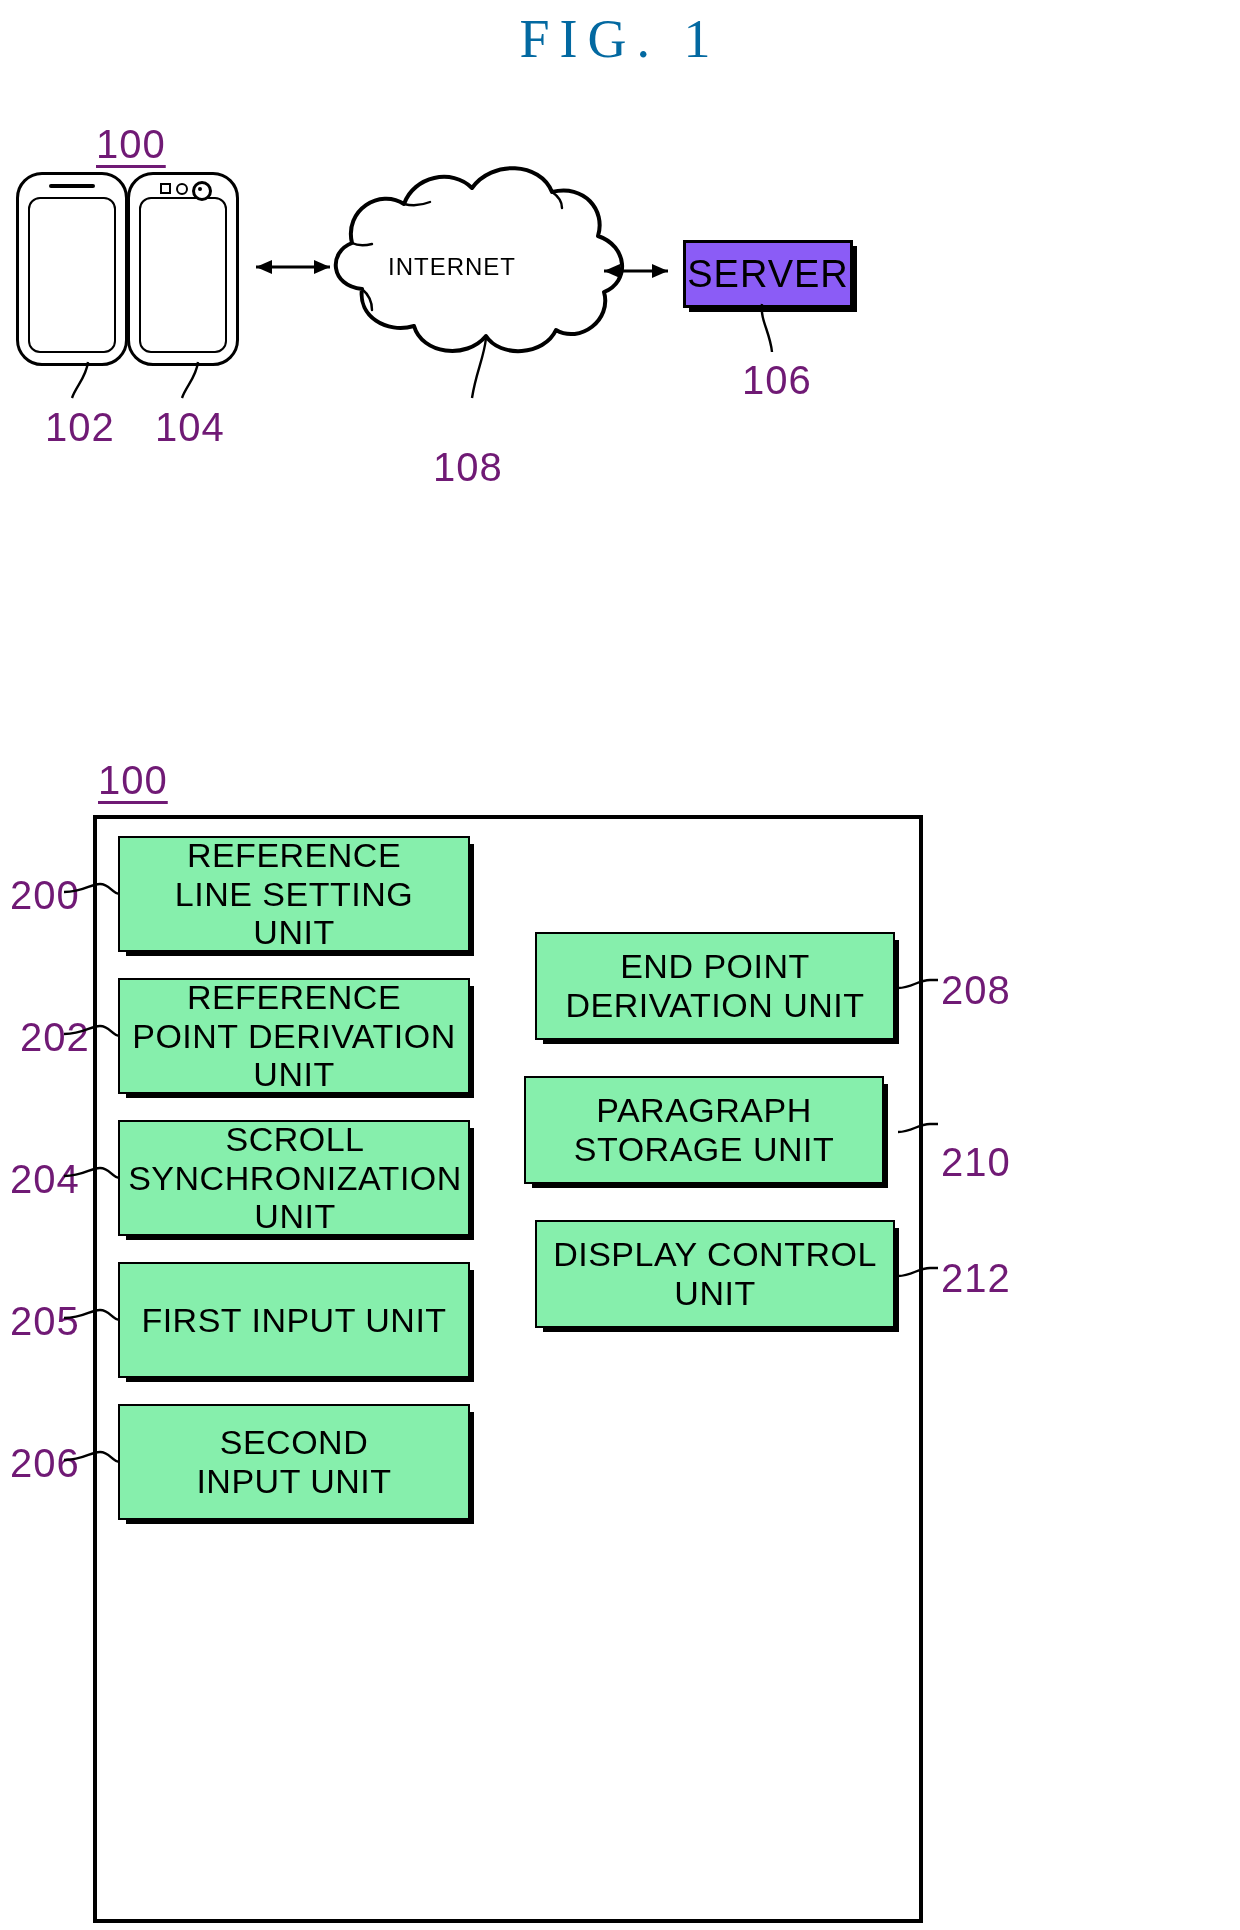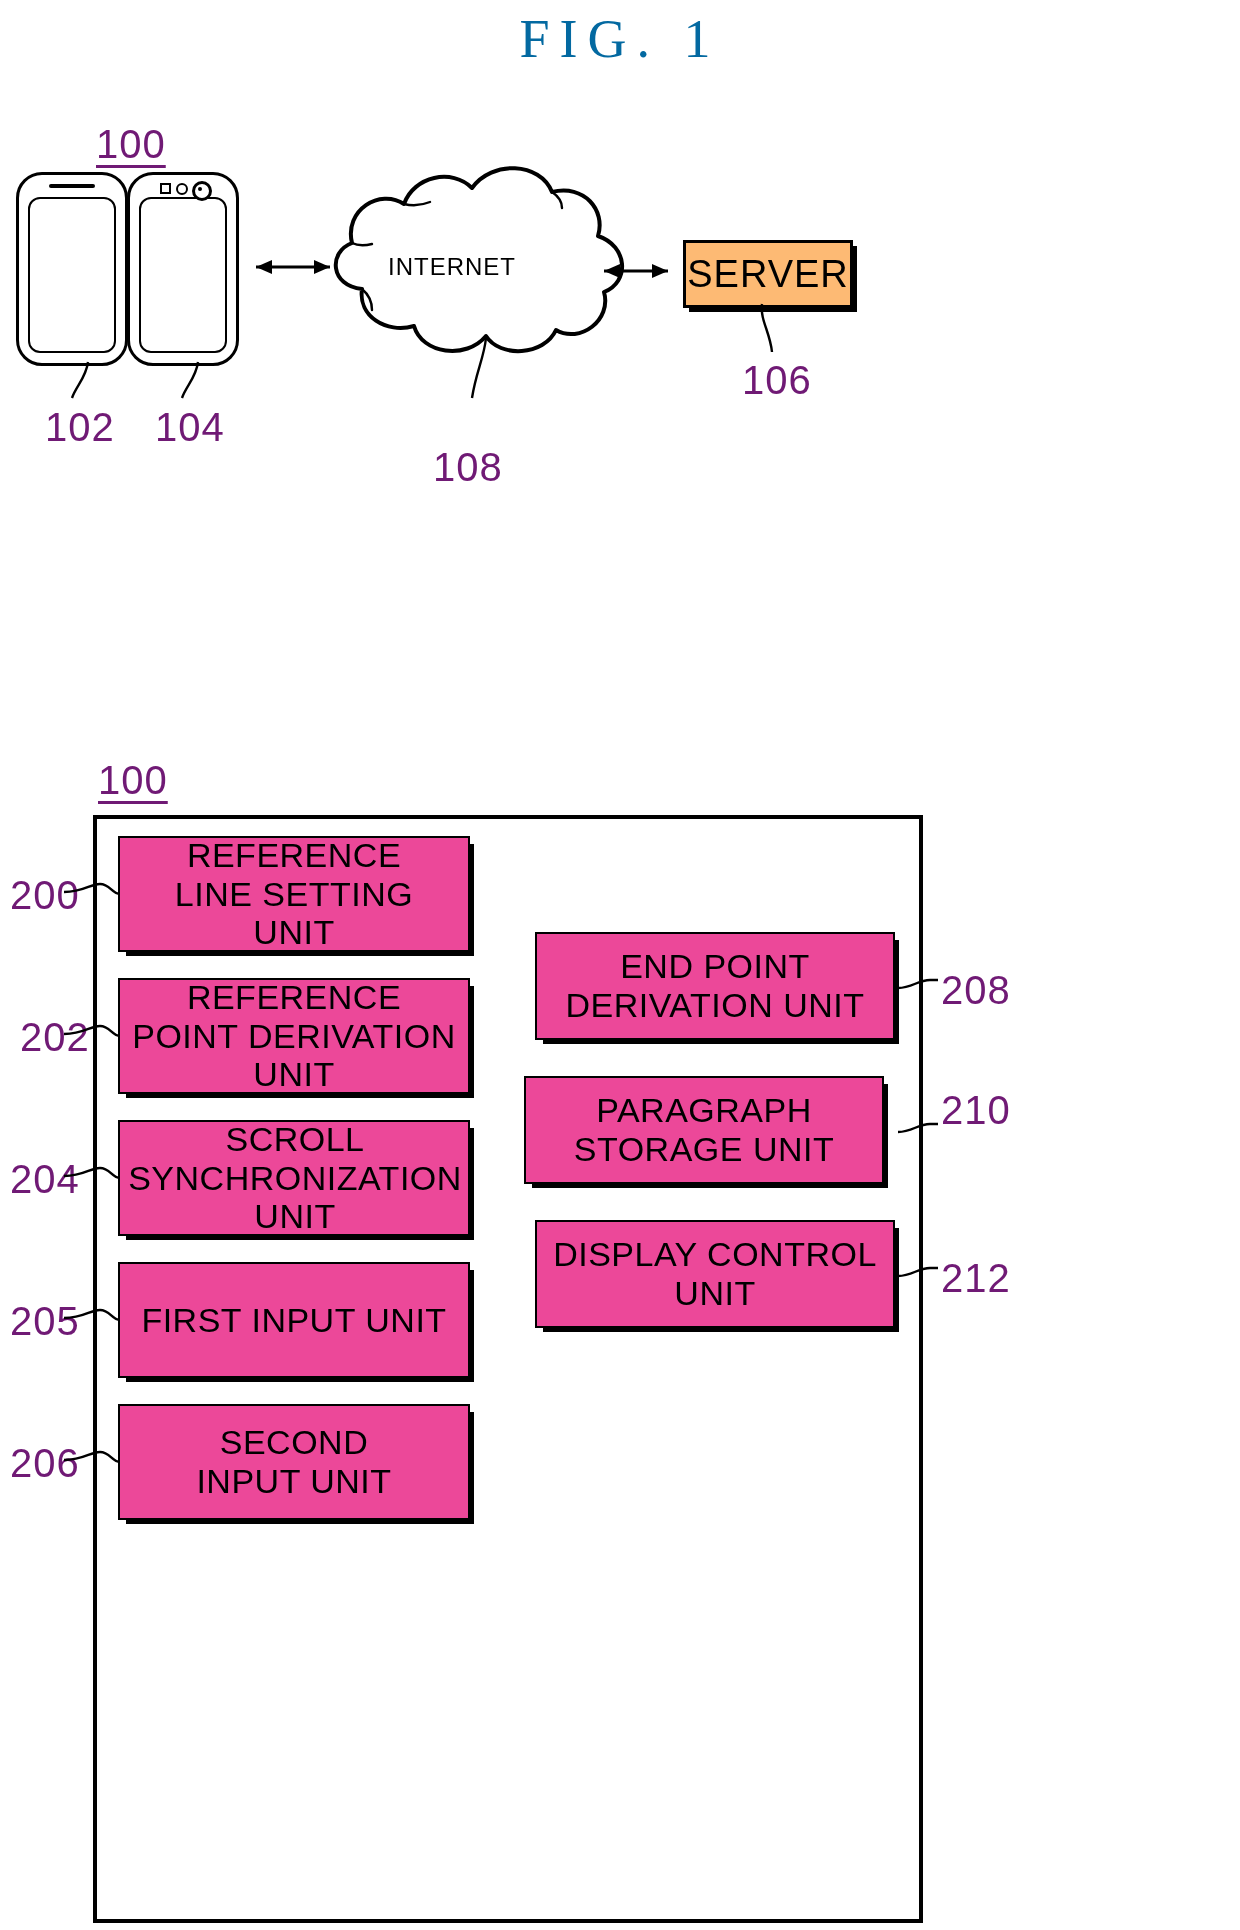--- a/index.html
+++ b/index.html
@@ -33,36 +33,36 @@
   .speaker{
     position:absolute;background:#000;height:4px;border-radius:2px;
   }
   .sensor-sq{position:absolute;width:7px;height:7px;border:2px solid #000;background:#fff;}
   .sensor-dot{position:absolute;width:8px;height:8px;border:2px solid #000;border-radius:50%;background:#fff;}
   .camera{position:absolute;width:14px;height:14px;border:3px solid #000;border-radius:50%;background:#fff;}
   .camera:after{content:"";position:absolute;left:3px;top:3px;width:4px;height:4px;background:#000;border-radius:50%;}
 
   
   .server-box{
-    position:absolute;border:3px solid #000;background:#fdba74;
+    position:absolute;border:3px solid #000;background:#8b5cf6;
     box-shadow:5px 5px 0 -1px #000;
     display:flex;align-items:center;justify-content:center;
     font-size:38px;letter-spacing:1px;
   }
 
   .cloud-label{
     position:absolute;font-size:24px;letter-spacing:1px;white-space:nowrap;
   }
 
   
   #fig2-outer{
     position:absolute;border:4px solid #000;background:#fff;
   }
   .unit-box{
-    position:absolute;border:2px solid #000;background:#ec4899;
+    position:absolute;border:2px solid #000;background:#86efac;
     box-shadow:6px 6px 0 -2px #000;
     display:flex;align-items:center;justify-content:center;text-align:center;
     font-size:34px;line-height:1.14;letter-spacing:0.5px;
     padding:0 6px;box-sizing:border-box;
   }
 </style>
 </head>
 <body>
 
 <div class="fig-title" id="fig1-title">FIG.  1</div>
@@ -125,21 +125,21 @@
 <div class="ref-num" style="left:10px;top:1441px;">206</div>
 
 <div class="unit-box" style="left:535px;top:932px;width:360px;height:108px;">
   <span>END POINT<br>DERIVATION UNIT</span>
 </div>
 <div class="ref-num" style="left:941px;top:968px;">208</div>
 
 <div class="unit-box" style="left:524px;top:1076px;width:360px;height:108px;">
   <span>PARAGRAPH<br>STORAGE UNIT</span>
 </div>
-<div class="ref-num" style="left:941px;top:1088px;">210</div>
+<div class="ref-num" style="left:941px;top:1140px;">210</div>
 
 <div class="unit-box" style="left:535px;top:1220px;width:360px;height:108px;">
   <span>DISPLAY CONTROL<br>UNIT</span>
 </div>
 <div class="ref-num" style="left:941px;top:1256px;">212</div>
 
 <svg class="svg-layer" viewBox="0 0 1240 1930">
 
   <path fill="none" stroke="#000" stroke-width="4" stroke-linecap="round" stroke-linejoin="round" d="M 362 289
            C 330 286 328 252 352 243

